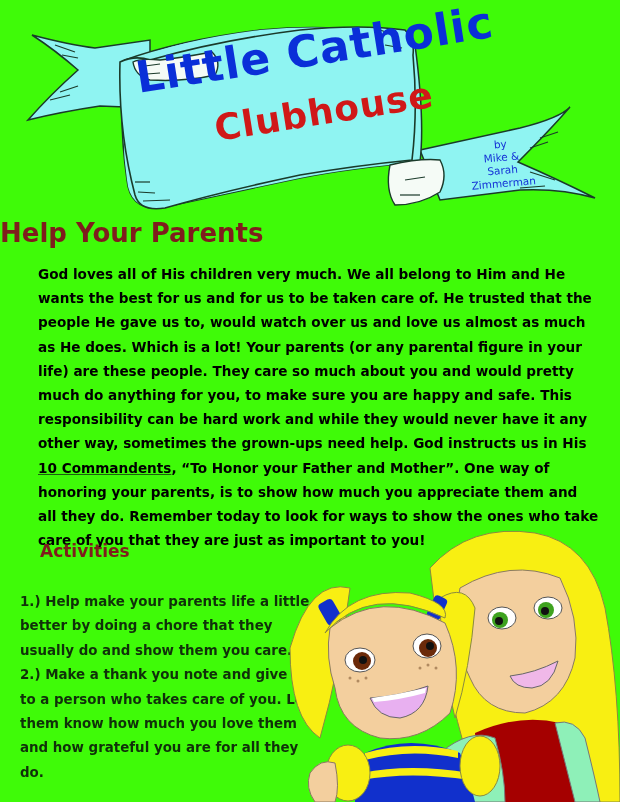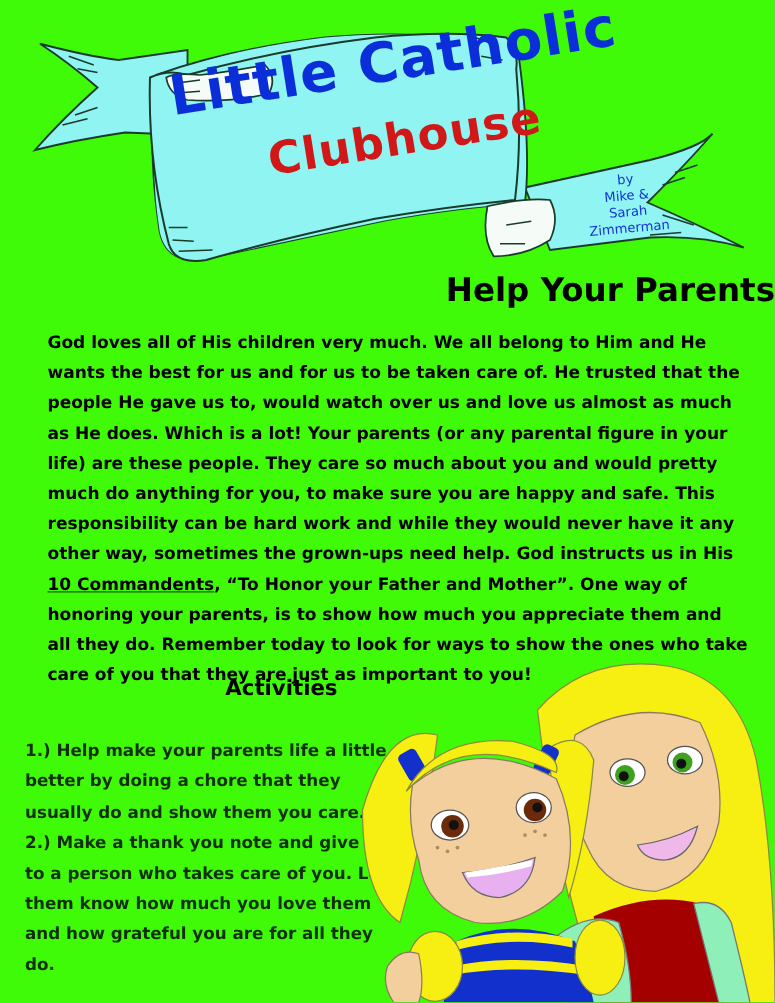--- a/index.html
+++ b/index.html
@@ -23,22 +23,22 @@
     font-size: 36px; color: #d01818; letter-spacing: 1px;
     transform: rotate(-9deg); transform-origin: left bottom; white-space: nowrap;
   }
   .byline {
     position: absolute; left: 462px; top: 138px; width: 80px;
     text-align: center; color: #1432d6; font-size: 10.5px; line-height: 13px;
     transform: rotate(-5deg);
   }
   .byline div { white-space: nowrap; }
   .heading {
-    position: absolute; left: 0; width: 620px; text-align: right;
-    font-family: "DejaVu Sans", sans-serif; font-weight: bold; color: #000000;
+    position: absolute; left: 0; width: 620px; text-align: left;
+    font-family: "DejaVu Sans", sans-serif; font-weight: bold; color: #7f1d1d;
   }
   .h-main { top: 218px; font-size: 26px; }
   .body-text {
     position: absolute; left: 38px; top: 262px; width: 562px;
     font-size: 13.6px; line-height: 24.2px; font-weight: bold; color: #000000;
   }
   .body-text .link { text-decoration: underline; text-decoration-color: #1d5e12; }
   .h-act { top: 541px; left: 40px; width: 230px; font-size: 17px; }
   .activities {
     position: absolute; left: 20px; top: 590px; width: 300px;

